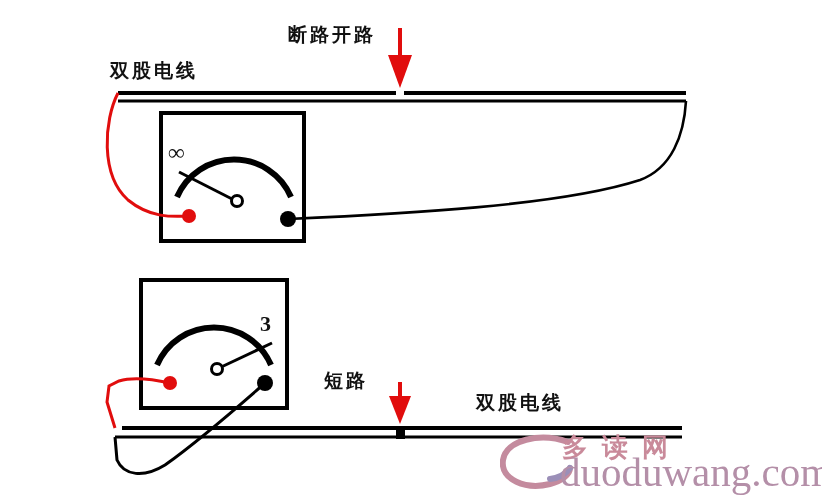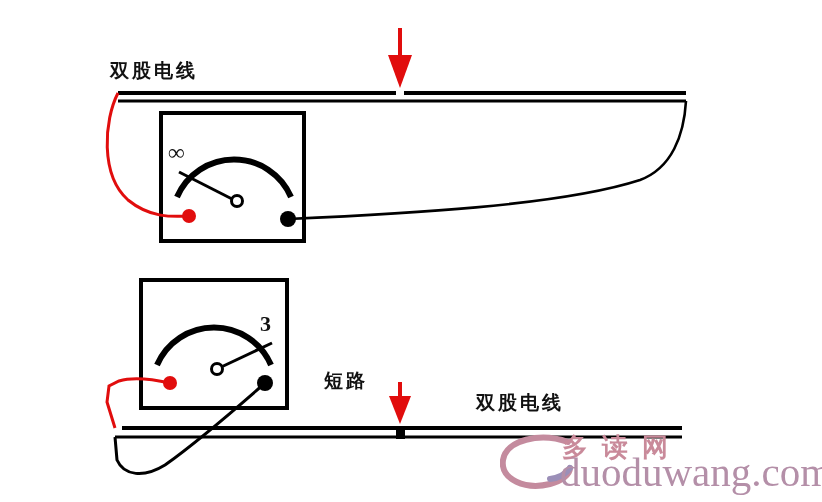--- a/index.html
+++ b/index.html
@@ -157,20 +157,21 @@
       <line x1="400" y1="382" x2="400" y2="404" stroke="#e10d0d" stroke-width="4"></line>
       <polygon points="400,424 389,396 411,396" fill="#e10d0d"></polygon>
     </g>
 
     <path d="M 170 383 C 152 379, 132 377, 119 381 L 109 386 L 107 402 L 115 428" fill="none" stroke="#e10d0d" stroke-width="3"></path>
 
     <path d="M 265 383 C 240 405, 200 440, 165 465 C 144 478, 124 476, 117 460 L 115 437" fill="none" stroke="#000000" stroke-width="3"></path>
 
   </svg>
 
+  <div class="cn-label" id="label-open-circuit">断路开路</div>
 
   <div class="cn-label" id="label-wire-top">双股电线</div>
 
   <div class="cn-label" id="label-short">短路</div>
 
   <div class="cn-label" id="label-wire-bottom">双股电线</div>
 
   <div class="meter-reading" id="meter-reading-infinity">∞</div>
 
   <div class="meter-reading" id="meter-reading-three">3</div>

